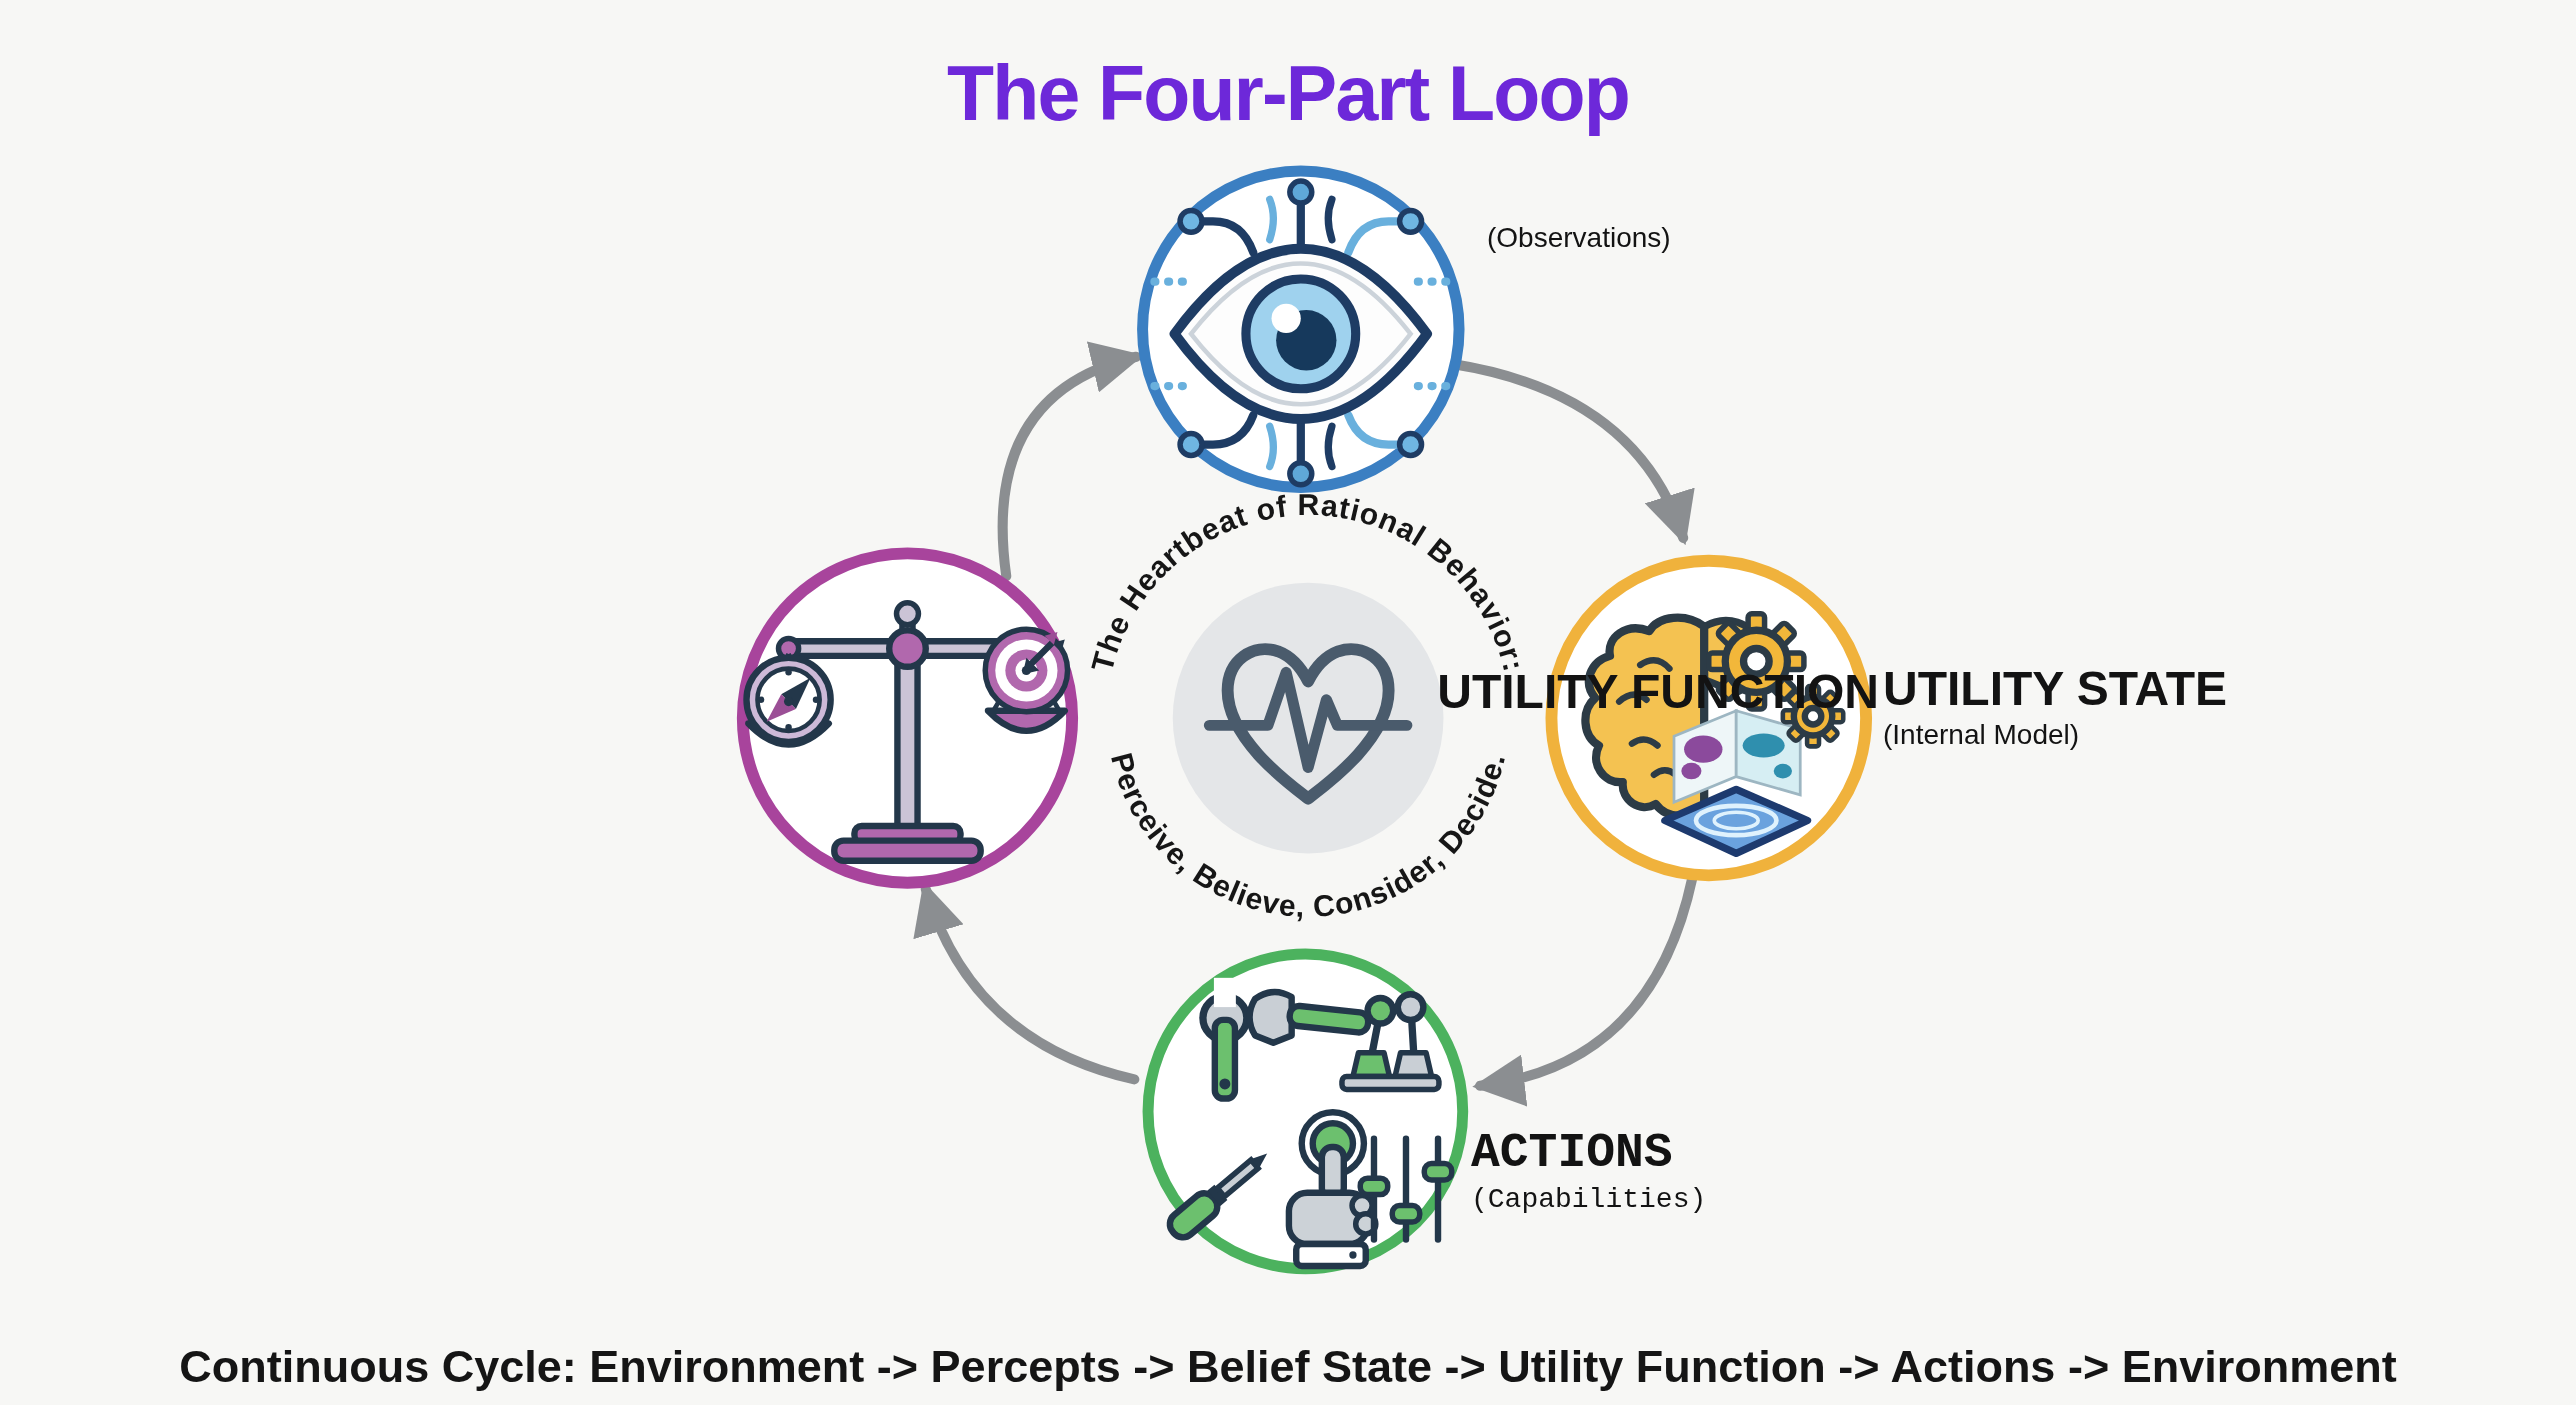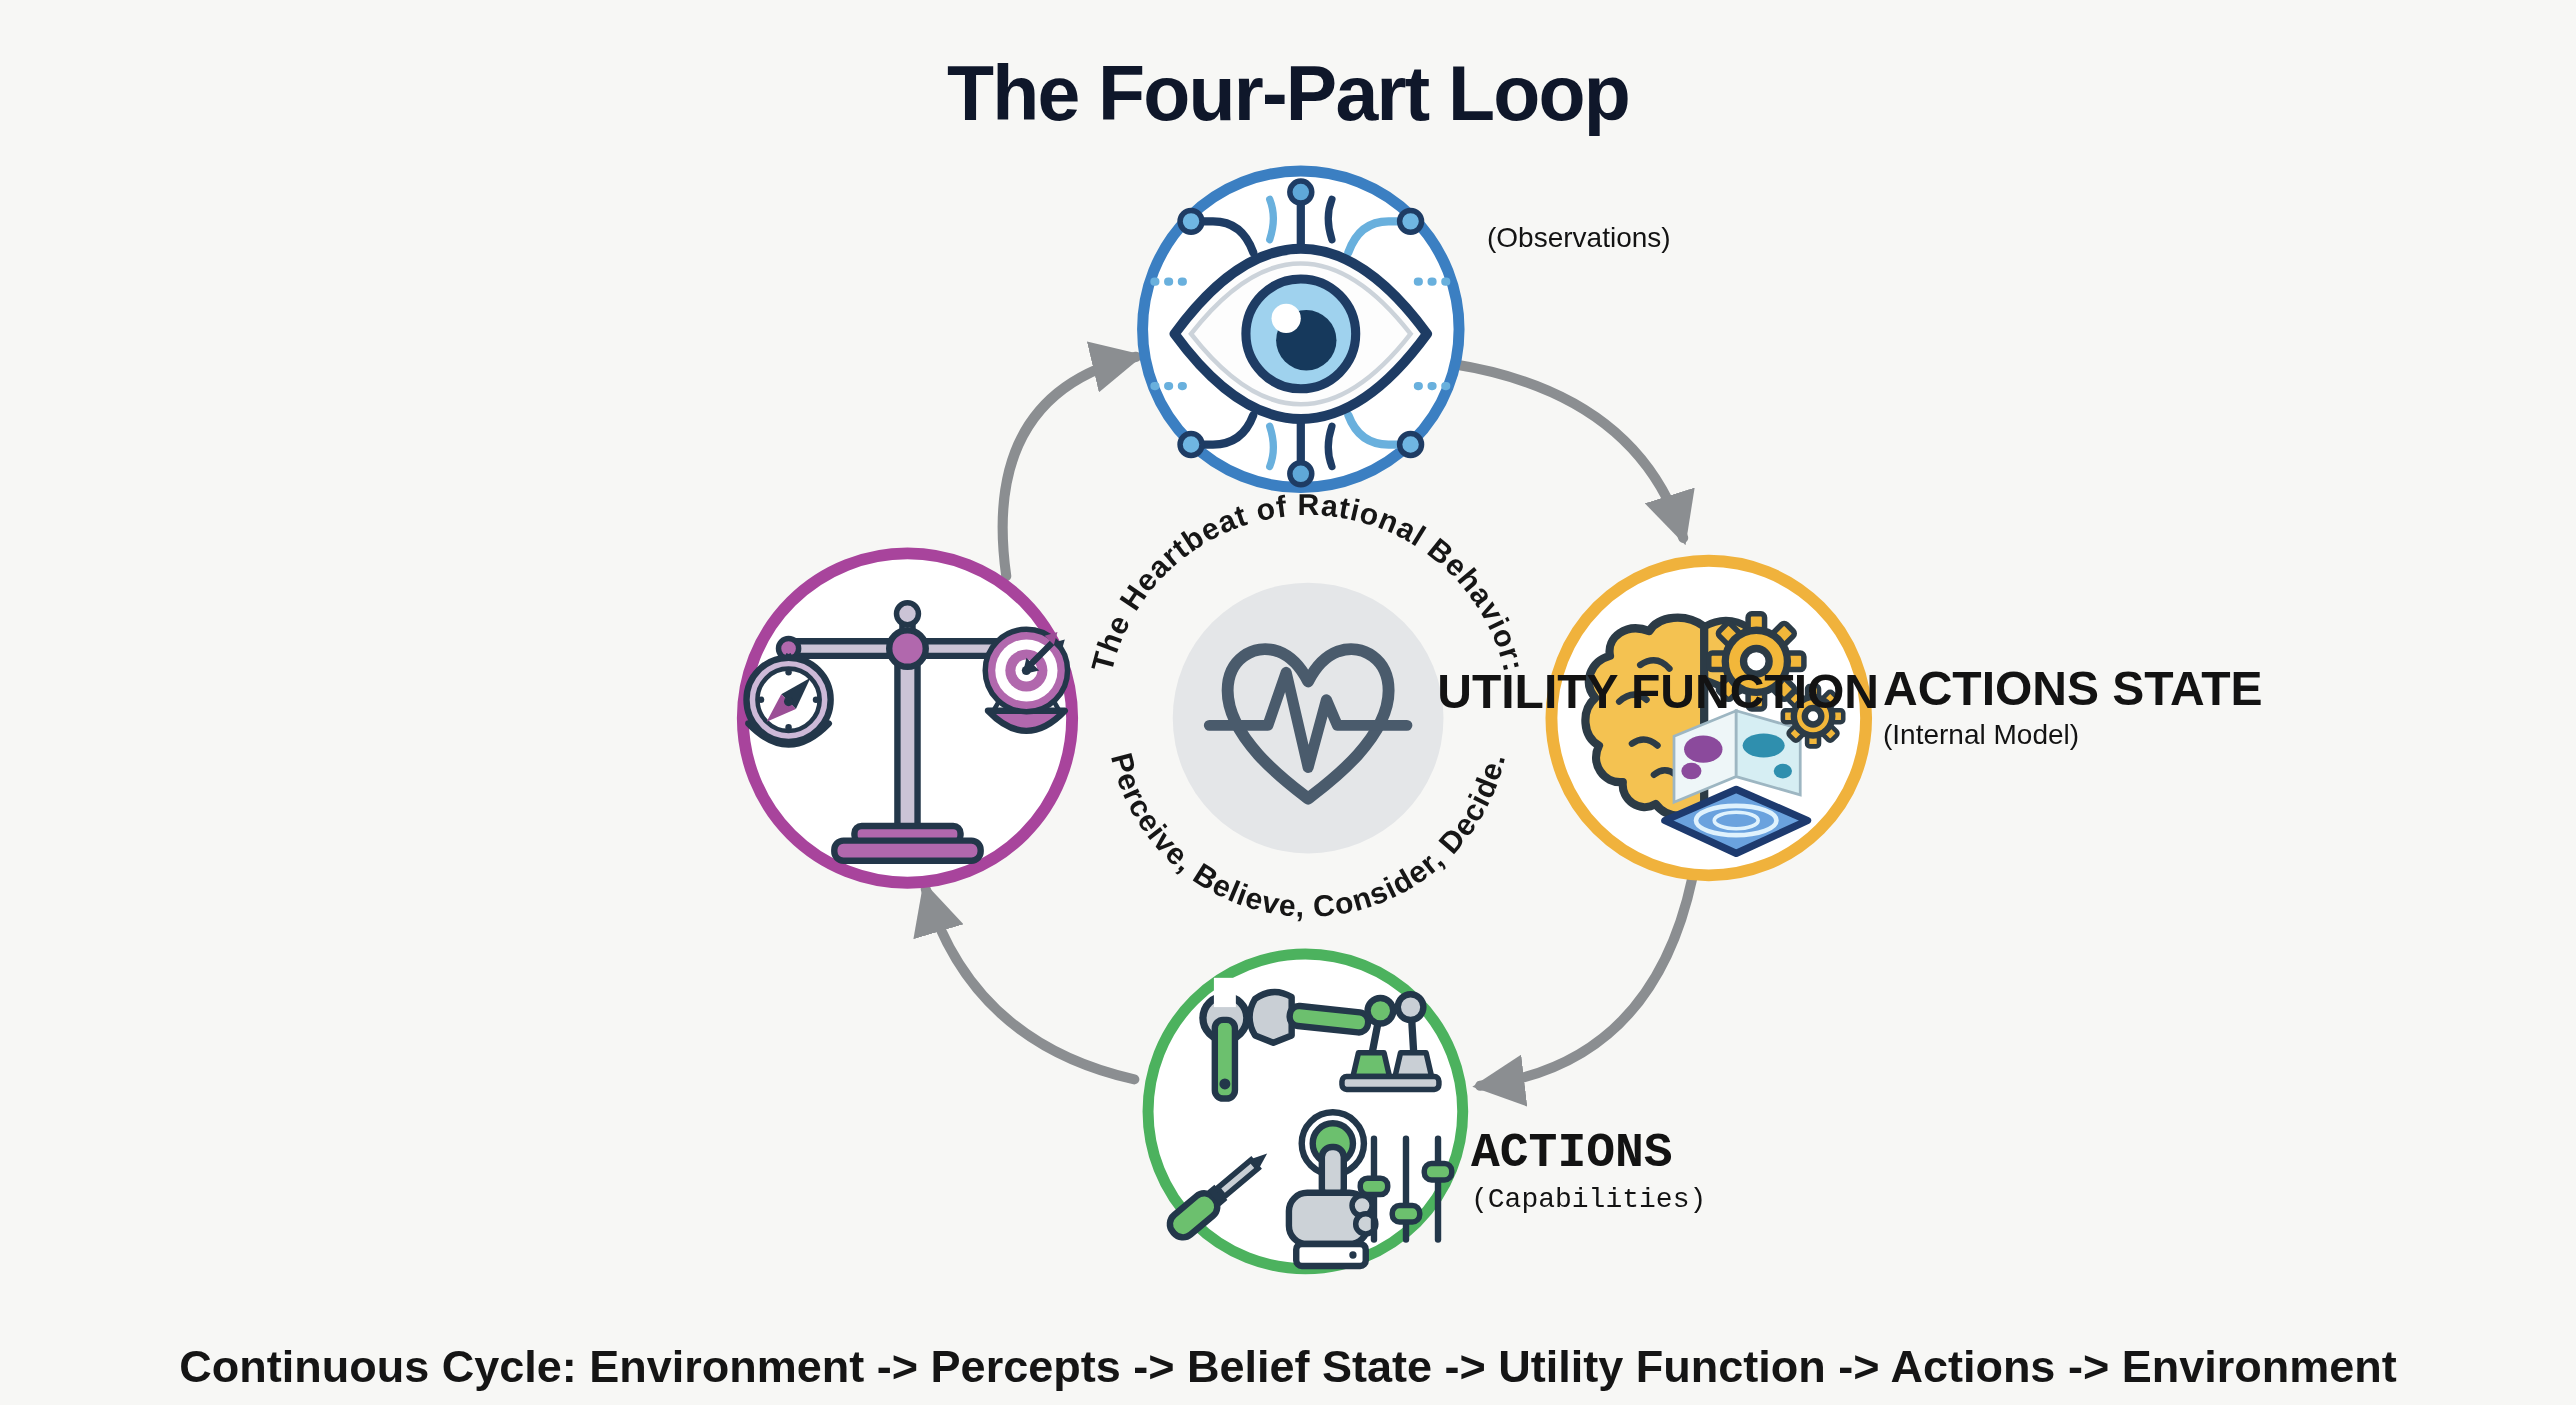--- a/index.html
+++ b/index.html
@@ -3,21 +3,21 @@
 <meta charset="utf-8">
 <style>
   html,body{margin:0;padding:0;background:#f7f7f5;}
   .canvas{
     position:relative;width:2576px;height:1405px;overflow:hidden;
     background:#f7f7f5;font-family:"Liberation Sans",sans-serif;color:#131313;
   }
   .diagram-svg{position:absolute;left:0;top:0;}
   .title{
     position:absolute;left:0;right:0;top:49px;text-align:center;
-    font-size:77px;font-weight:700;letter-spacing:-1.8px;color:#0f172a;
+    font-size:77px;font-weight:700;letter-spacing:-1.8px;color:#6d28d9;
   }
   .node-label{position:absolute;line-height:1.12;}
   .node-label .main{font-size:48px;font-weight:700;white-space:nowrap;}
   .node-label .sub{font-size:28px;font-weight:400;white-space:nowrap;margin-top:3.7px;}
   .label-percepts{left:1487px;top:218px;}
   .label-belief{left:1883px;top:662px;}
   .label-actions{left:1471px;top:1127px;font-family:Liberation Mono, monospace;}
   .label-utility{right:697px;top:655px;text-align:right;}
   .label-utility{width:640px;left:auto;margin-top:10px;}
   .label-utility .main,.label-utility .sub{text-align:right;}
@@ -232,21 +232,21 @@
     </g>
   </svg>
 
   <div class="title">The Four-Part Loop</div>
 
   <div class="node-label label-percepts">
     <div class="sub">(Observations)</div>
   </div>
 
   <div class="node-label label-belief">
-    <div class="main">ACTIONS STATE</div>
+    <div class="main">UTILITY STATE</div>
     <div class="sub">(Internal Model)</div>
   </div>
 
   <div class="node-label label-actions">
     <div class="main">ACTIONS</div>
     <div class="sub">(Capabilities)</div>
   </div>
 
   <div class="node-label label-utility">
     <div class="main">UTILITY FUNCTION</div>

